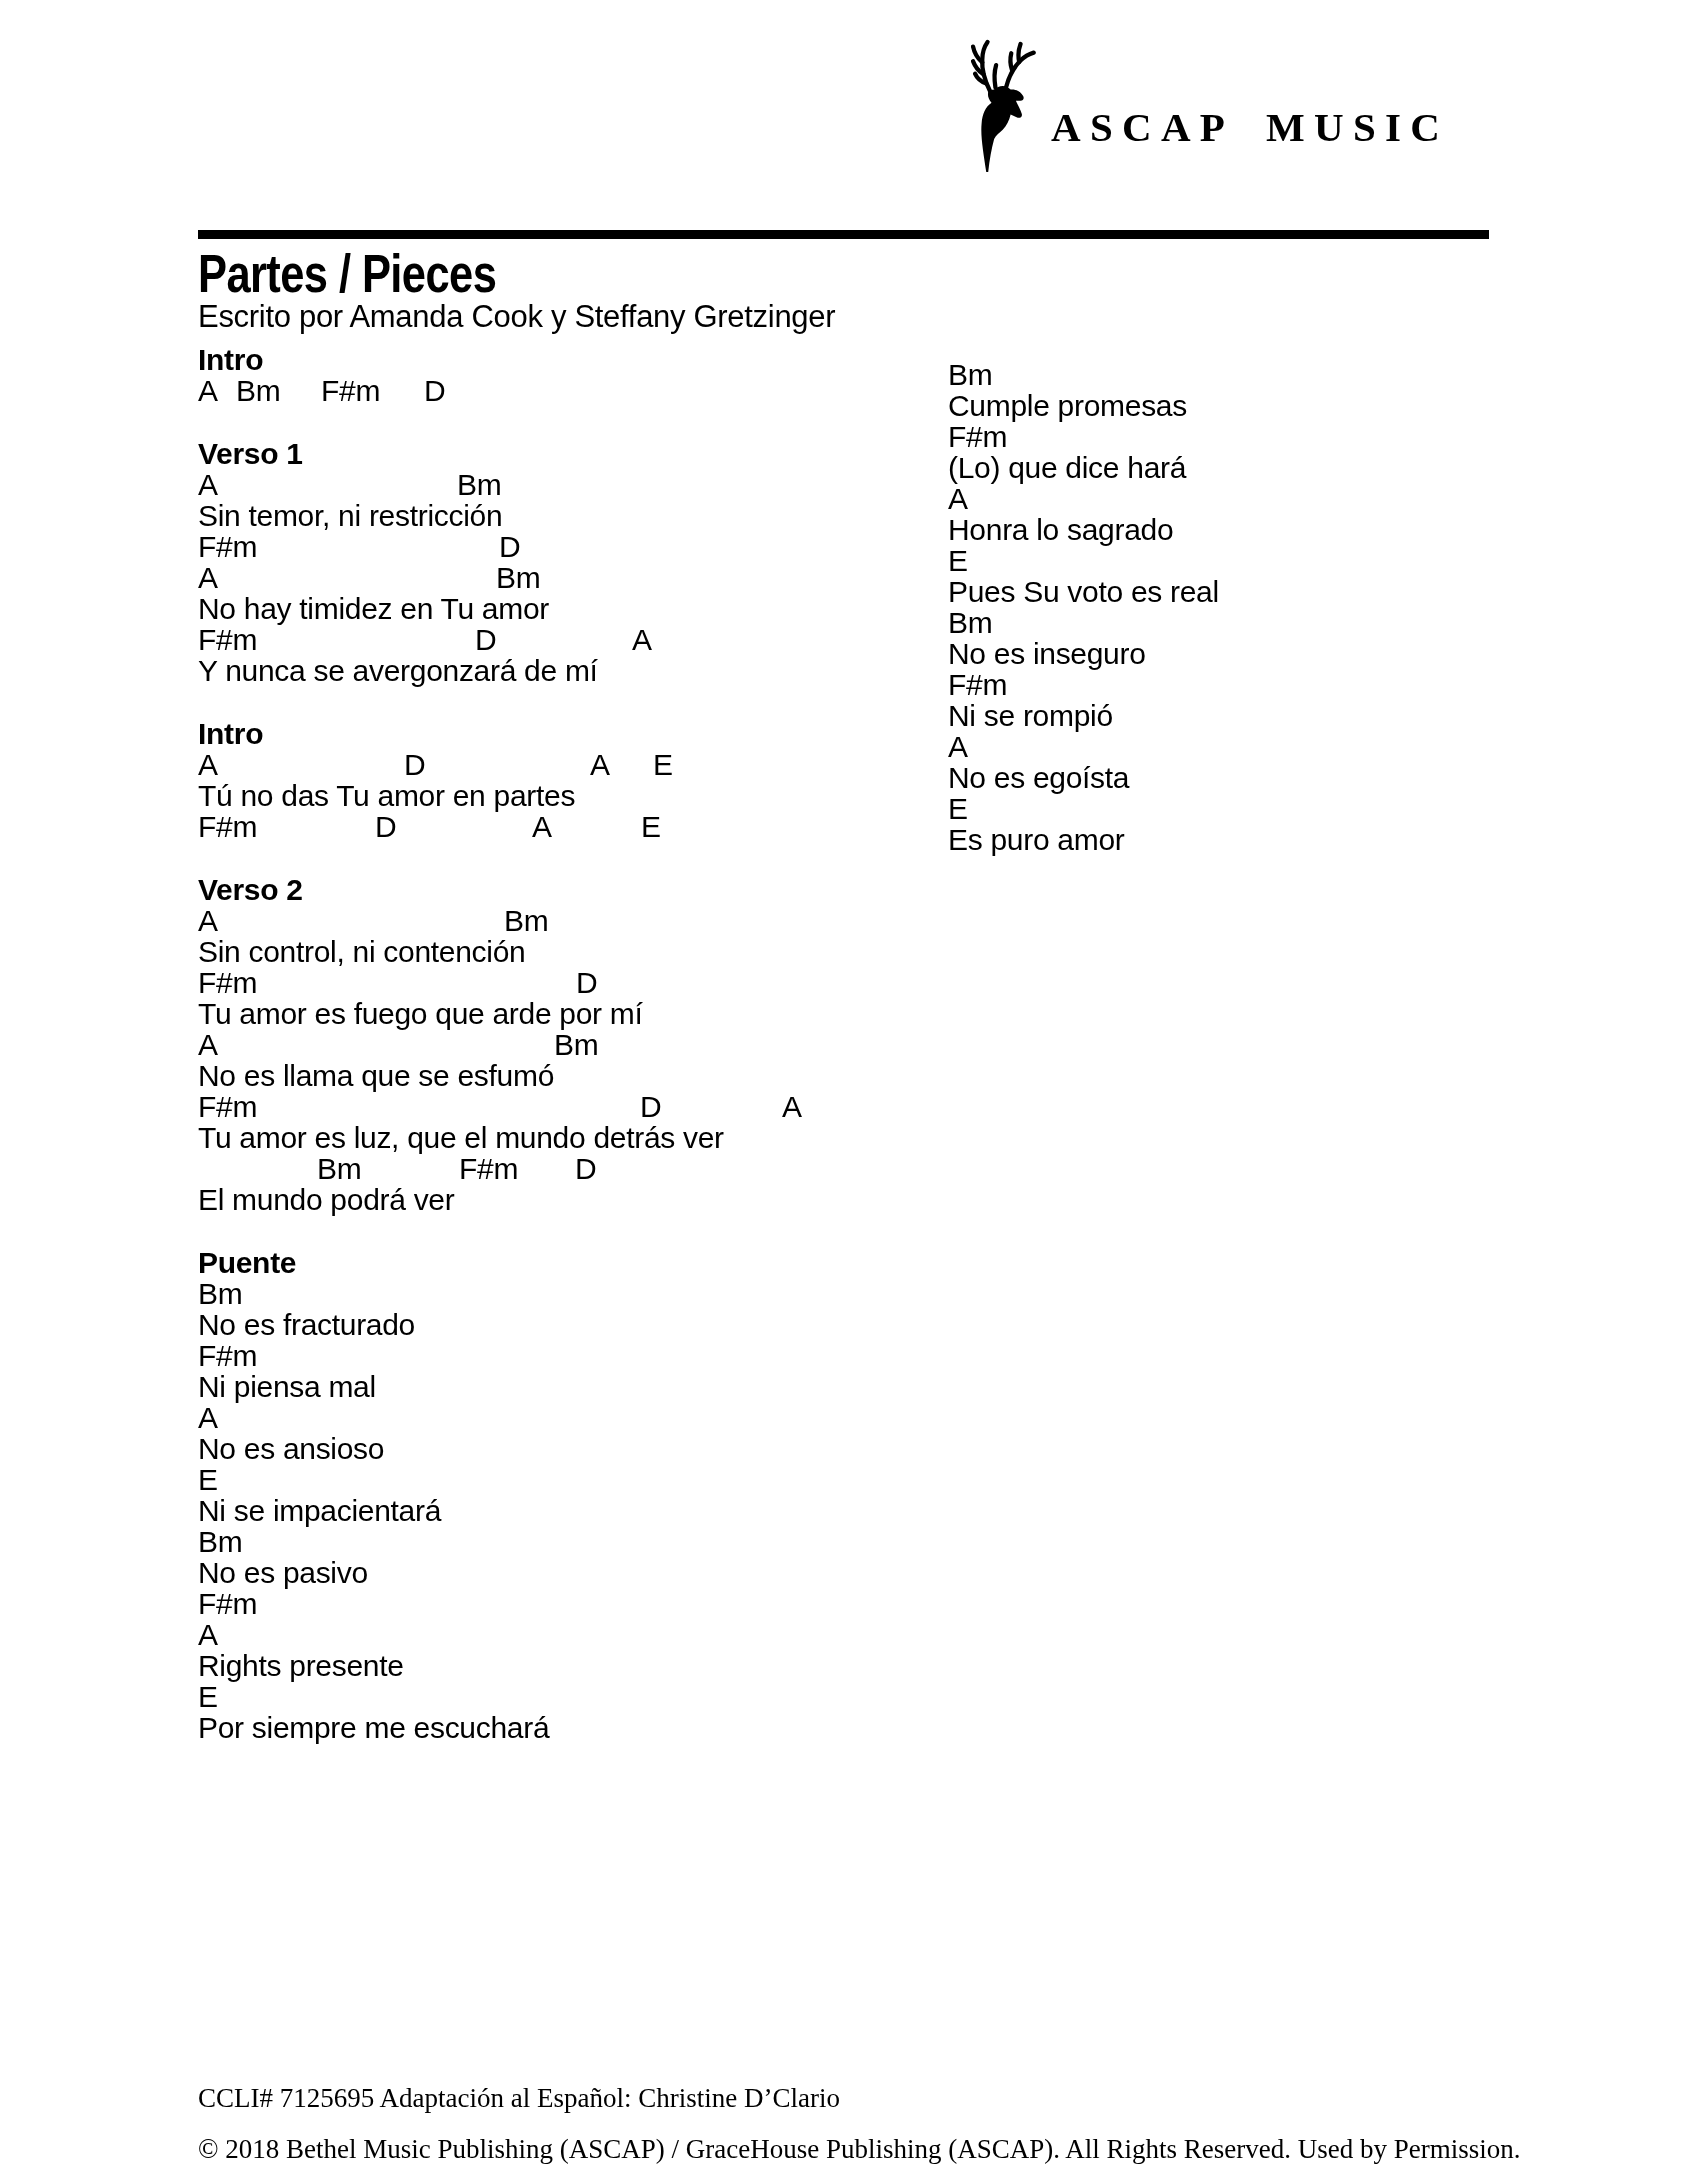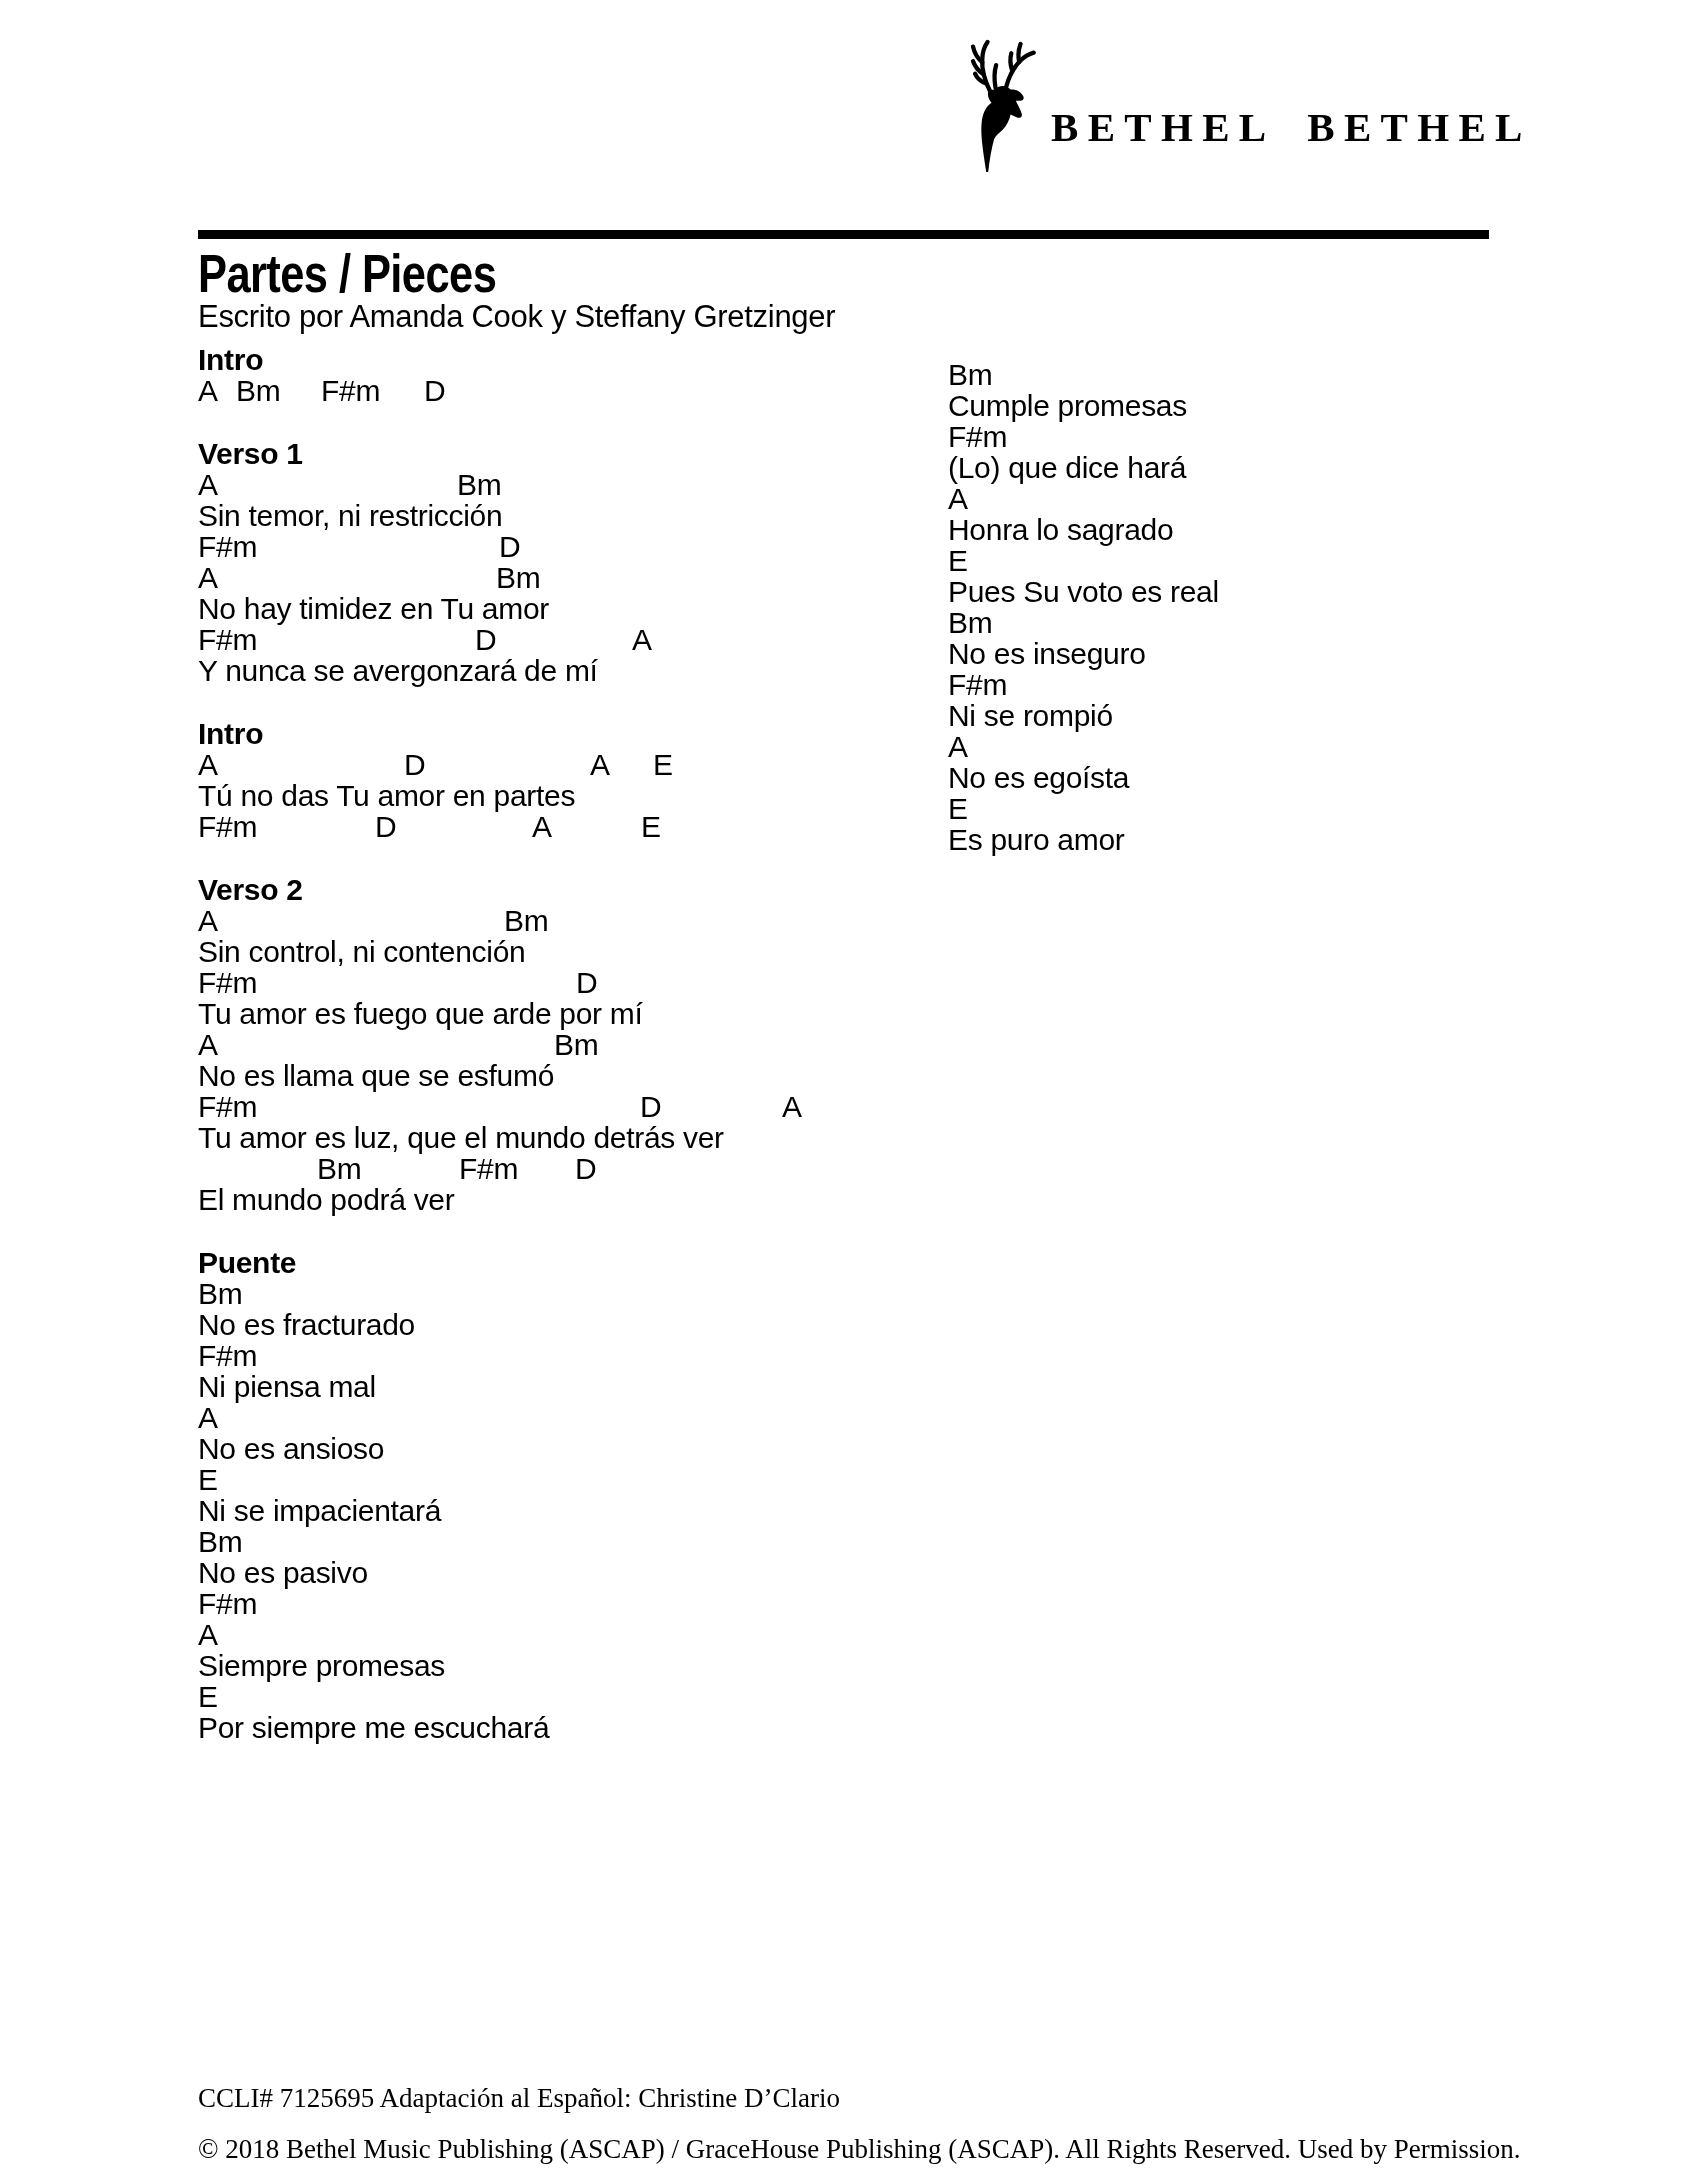--- a/index.html
+++ b/index.html
@@ -74,21 +74,21 @@
       <path d="M52,34 C45,28 40,20 38,10"></path>
       <path d="M54,52 C46,47 41,40 38,32"></path>
       <path d="M58,66 C50,63 44,58 41,51"></path>
       <path d="M72,72 C70,60 70,48 73,38"></path>
       <path d="M88,72 C92,56 99,42 110,31 C116,25 123,21 130,19"></path>
       <path d="M108,33 C106,24 107,14 110,6"></path>
       <path d="M97,45 C94,36 94,28 96,20"></path>
     </g>
     <path fill="#000" d="M58,200 C54,172 49,146 51,126 C52,112 57,101 66,95 C61,89 59,82 62,76 L70,75 C75,70 83,68 90,71 L95,75 C103,74 110,78 114,85 C116,89 114,92 110,92 L103,92 C106,99 110,105 112,112 C113,117 109,119 104,117 L95,113 C93,122 89,130 83,136 C78,141 73,144 70,150 C66,164 63,182 61,200 Z"></path>
   </svg>
-  <div id="brand-text">BETHEL BETHEL</div>
+  <div id="brand-text">ASCAP MUSIC</div>
 
   <div id="title-rule"></div>
   <div id="page-title">Partes / Pieces</div>
   <div id="page-subtitle">Escrito por Amanda Cook y Steffany Gretzinger</div>
 
   <div id="song-col-1" class="song-col">
       <div class="section-heading">Intro</div>
       <div class="chord-line">
         <span class="chord" style="left: 0px;">A</span>
         <span class="chord" style="left: 38px;">Bm</span>
@@ -182,21 +182,21 @@
       <div class="chord-line">
         <span class="chord" style="left: 0px;">Bm</span>
       </div>
       <div class="lyric-line">No es pasivo</div>
       <div class="chord-line">
         <span class="chord" style="left: 0px;">F#m</span>
       </div>
       <div class="chord-line">
         <span class="chord" style="left: 0px;">A</span>
       </div>
-      <div class="lyric-line">Siempre promesas</div>
+      <div class="lyric-line">Rights presente</div>
       <div class="chord-line">
         <span class="chord" style="left: 0px;">E</span>
       </div>
       <div class="lyric-line">Por siempre me escuchará</div>
     </div>
   <div id="song-col-2" class="song-col">
       <div class="chord-line">
         <span class="chord" style="left: 0px;">Bm</span>
       </div>
       <div class="lyric-line">Cumple promesas</div>

